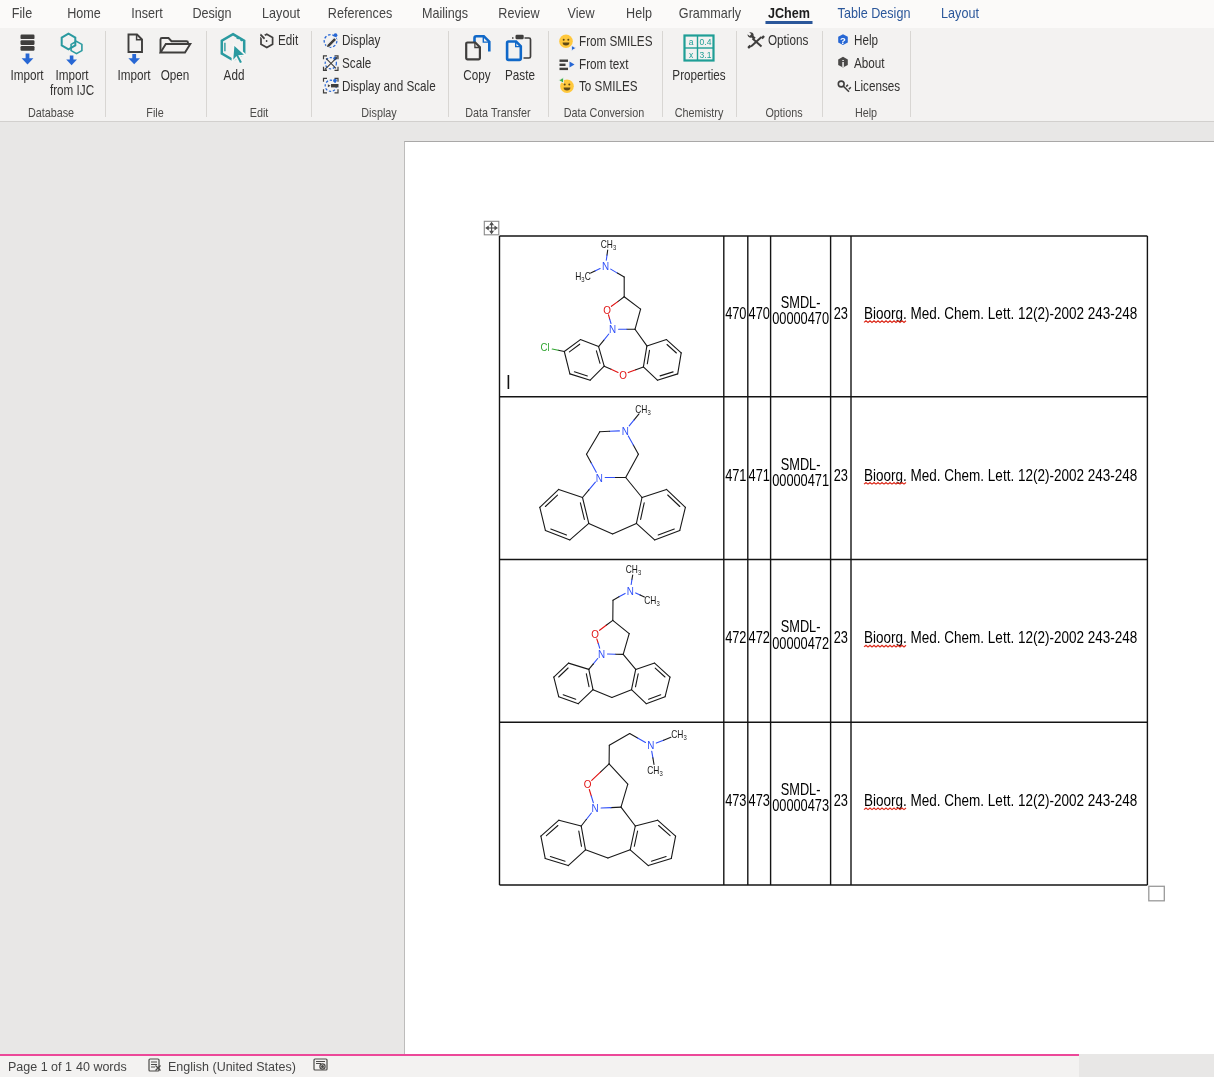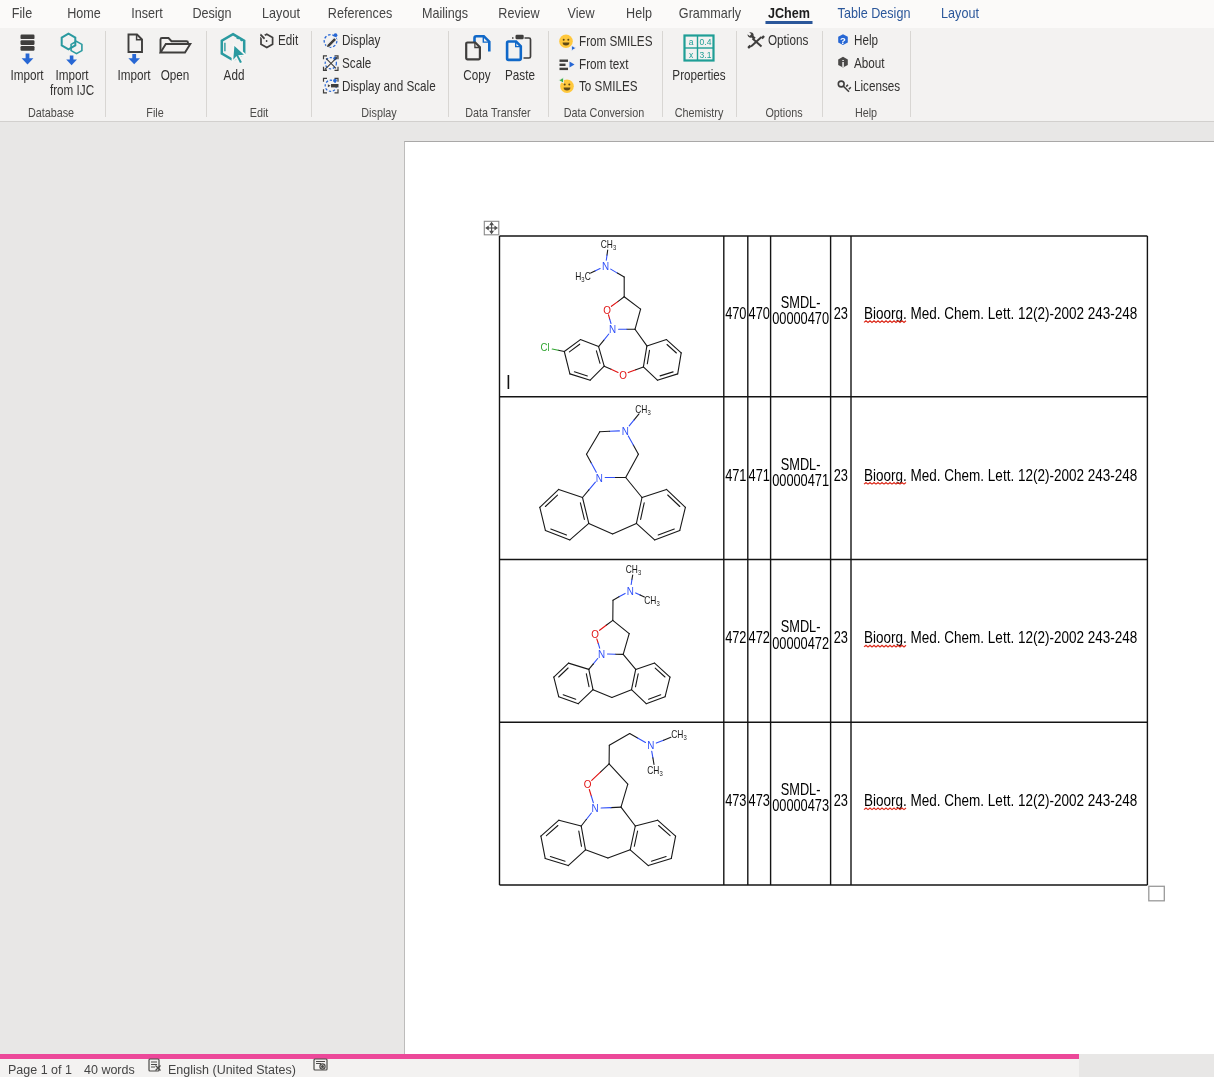--- a/index.html
+++ b/index.html
@@ -7,21 +7,21 @@
 .tab.jchem{color:#1e1e1e;font-weight:bold}
 .tab.jchem::after{content:"";position:absolute;left:-3px;right:-3px;bottom:-2.5px;height:3px;background:#2b579a}
 .tab.blue{color:#2b579a}
 .ribbon{position:absolute;left:0;top:28px;width:1214px;height:94px;background:#f3f2f1;border-bottom:1px solid #d2d0ce}
 .gsep{position:absolute;top:3px;width:1px;height:86px;background:#d8d6d3}
 .glabel{position:absolute;top:77px;transform:translateX(-50%) scaleX(0.8);font-size:13.5px;color:#4c4b49;white-space:nowrap}
 .bbl{position:absolute;top:38px;transform:translateX(-50%) scaleX(0.78);font-size:15px;color:#323130;white-space:nowrap}
 .sbl{position:absolute;font-size:15px;color:#323130;white-space:nowrap;transform:scaleX(0.78);transform-origin:left center}
 .docarea{position:absolute;left:0;top:123px;width:1214px;height:931px;background:#e8e7e6}
 .page{position:absolute;left:404px;top:18px;width:810px;height:913px;background:#fff;border-left:1.5px solid #bdbcbb;border-top:1.5px solid #a9a8a7}
-.statusbar{position:absolute;left:0;top:1054px;width:1079px;height:23px;background:#f3f2f1;border-top:5px solid #ec4899;font-size:12.5px;color:#444}
+.statusbar{position:absolute;left:0;top:1054px;width:1079px;height:23px;background:#f3f2f1;border-top:2px solid #ec4899;font-size:12.5px;color:#444}
 .statusbar span{position:absolute;top:4px;white-space:nowrap}
 svg.overlay{position:absolute;left:0;top:0}
 </style></head>
 <body>
 <div class="menubar">
     <span class="tab" style="left:22.4px">File</span>
     <span class="tab" style="left:84px">Home</span>
     <span class="tab" style="left:147px">Insert</span>
     <span class="tab" style="left:212px">Design</span>
     <span class="tab" style="left:281px">Layout</span>
@@ -448,21 +448,21 @@
 <line x1="634.3" y1="846.3" x2="637.6" y2="831.0" stroke="#191919"></line>
 <text x="0" y="0" transform="translate(679.0,737.6) scale(0.8 1)" text-anchor="middle" font-size="10.5" fill="#191919">CH<tspan font-size="7.4" dy="2.2">3</tspan></text>
 <text x="0" y="0" transform="translate(655.0,773.6) scale(0.8 1)" text-anchor="middle" font-size="10.5" fill="#191919">CH<tspan font-size="7.4" dy="2.2">3</tspan></text>
 <text x="0" y="0" transform="translate(650.7,749.4) scale(0.86 1)" text-anchor="middle" font-size="11.5" fill="#3050f8">N</text>
 <text x="0" y="0" transform="translate(587.7,788.3) scale(0.86 1)" text-anchor="middle" font-size="11.5" fill="#e01010">O</text>
 <text x="0" y="0" transform="translate(595.1,812.4) scale(0.86 1)" text-anchor="middle" font-size="11.5" fill="#3050f8">N</text>
 </g>
 </svg>
 <div class="statusbar">
 <span style="left:8px">Page 1 of 1</span>
-<span style="left:84px">40 words</span>
+<span style="left:76px">40 words</span>
 <span style="left:168px">English (United States)</span>
 </div>
 <svg class="overlay" width="1214" height="23" viewBox="0 0 1214 23" style="top:1054px">
 <g fill="none" stroke="#4c4b49" stroke-width="1.2">
 <rect x="149" y="5" width="10" height="12" rx="1"></rect>
 <path d="M151 8 h6 M151 10.5 h6 M151 13 h4"></path>
 <path d="M155.5 11.5 l5 5 m0 -5 l-5 5" stroke="#4c4b49"></path>
 </g>
 <g fill="none" stroke="#4c4b49" stroke-width="1.2">
 <rect x="314" y="5" width="13" height="11" rx="1"></rect>

